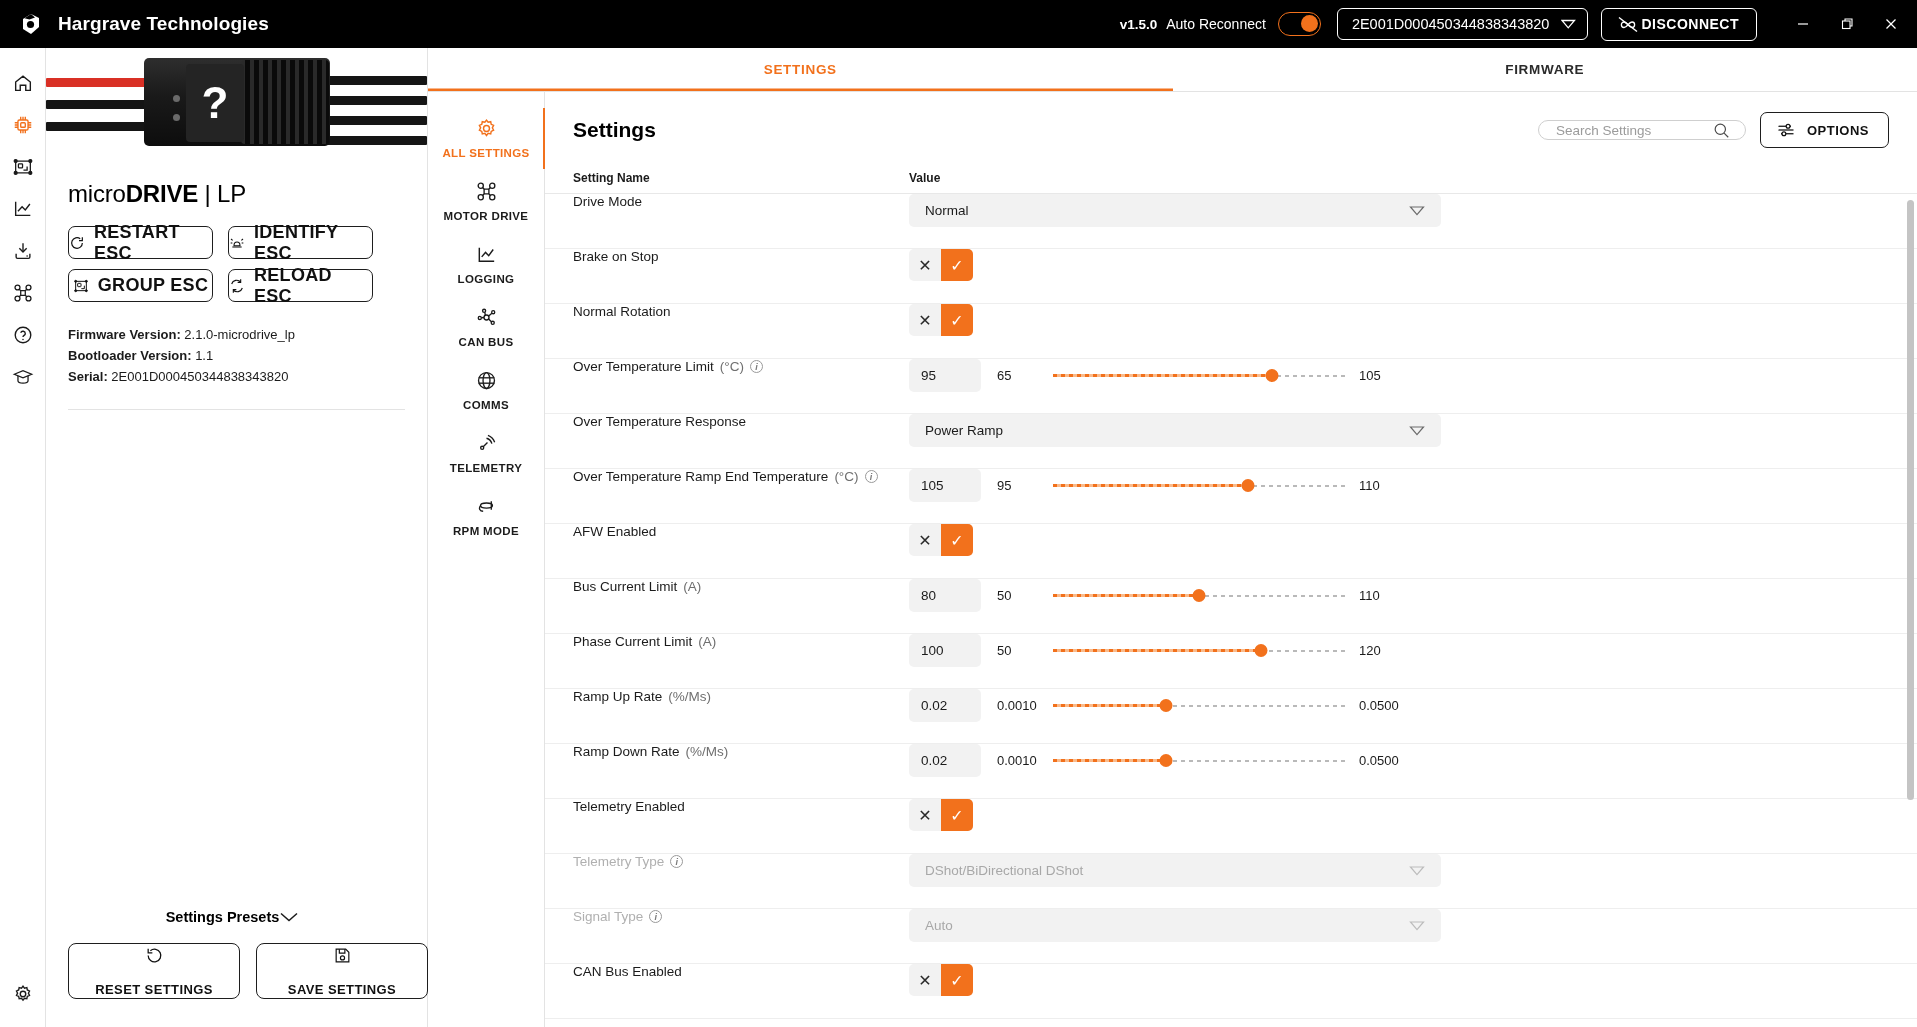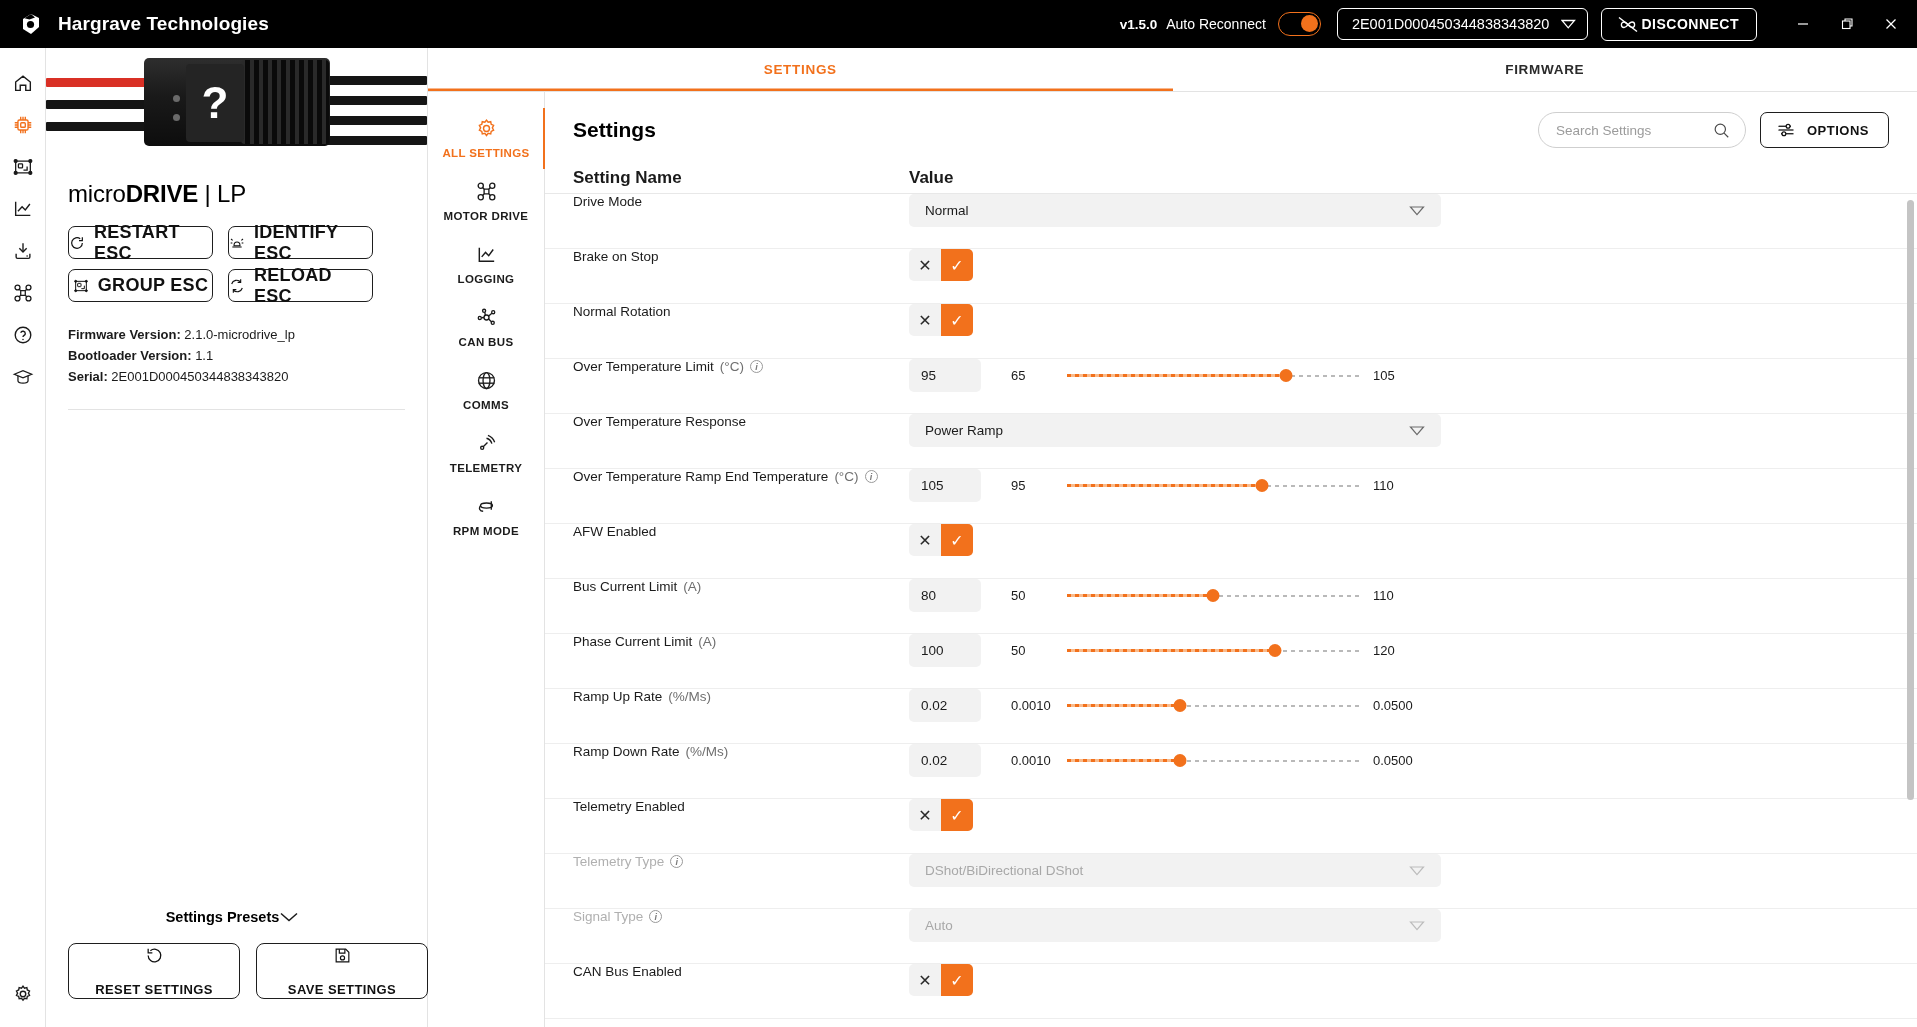--- a/index.html
+++ b/index.html
@@ -149,40 +149,40 @@
   }
 
   .settings-area { flex: 1; display: flex; flex-direction: column; min-width: 0; position: relative; }
   .settings-head {
     display: flex; align-items: center; justify-content: space-between;
     padding: 20px 28px 14px 28px; flex: none;
   }
   .settings-title { font-size: 21px; font-weight: 700; }
   .head-right { display: flex; align-items: center; gap: 14px; }
   .search-box {
-    width: 208px; height: 36px; border: 1.2px solid #cfcfcf; border-radius: 19px;
+    width: 208px; height: 20px; border: 1.2px solid #cfcfcf; border-radius: 19px;
     display: flex; align-items: center; justify-content: space-between; padding: 0 14px 0 17px;
     cursor: text;
   }
   .search-input {
     border: none; outline: none; font-size: 13.5px; color: #111; width: 150px;
     font-family: "Liberation Sans", sans-serif; background: transparent;
   }
   .search-input::placeholder { color: #9b9b9b; }
   .options-btn {
     height: 36px; border: 1.4px solid #1e1e1e; border-radius: 7px;
     display: flex; align-items: center; gap: 11px; padding: 0 19px 0 15px;
     font-size: 13px; font-weight: 600; letter-spacing: .5px; cursor: pointer; background: #fff; color: #111;
   }
 
   .table-wrap { flex: 1; overflow: hidden; position: relative; }
   .thead {
     display: flex; align-items: center; height: 32px;
     border-bottom: 1px solid #e8e8e8; padding: 0 28px;
-    font-size: 17px; font-weight: 600; color: #1b1b1b;
+    font-size: 12px; font-weight: 600; color: #1b1b1b;
   }
   .col-name { width: 336px; flex: none; }
   .col-value { flex: 1; }
 
   .srow {
     display: flex; align-items: flex-start; height: 55px;
     border-bottom: 1px solid #eeeeee; padding: 0 28px;
   }
   .sname { width: 336px; flex: none; font-size: 13.5px; color: #1b1b1b; display: flex; align-items: center; gap: 6px; }
   .sname .unit { color: #6f6f6f; }
@@ -204,21 +204,21 @@
     flex: 1; display: flex; align-items: center; justify-content: center;
   }
   .seg-off { color: #2b2b2b; }
   .seg-on { background: #f2711c; color: #fff; }
 
   .numbox {
     width: 72px; height: 33px; background: #f2f2f2; border-radius: 5px;
     display: flex; align-items: center; padding-left: 12px;
     font-size: 13.5px; color: #1b1b1b; flex: none;
   }
-  .slider-wrap { display: flex; align-items: center; gap: 14px; margin-left: 30px; }
+  .slider-wrap { display: flex; align-items: center; gap: 14px; margin-left: 16px; }
   .slider-min, .slider-max { font-size: 13px; color: #1b1b1b; white-space: nowrap; }
   .slider-min { width: 42px; }
   .track {
     width: 292px; height: 4px; position: relative; display: flex; align-items: center;
     cursor: pointer;
   }
   .track-bg {
     position: absolute; left: 0; right: 0; height: 2px;
     background-image: repeating-linear-gradient(90deg,#b9b9b9 0 4px,transparent 4px 8px);
   }

